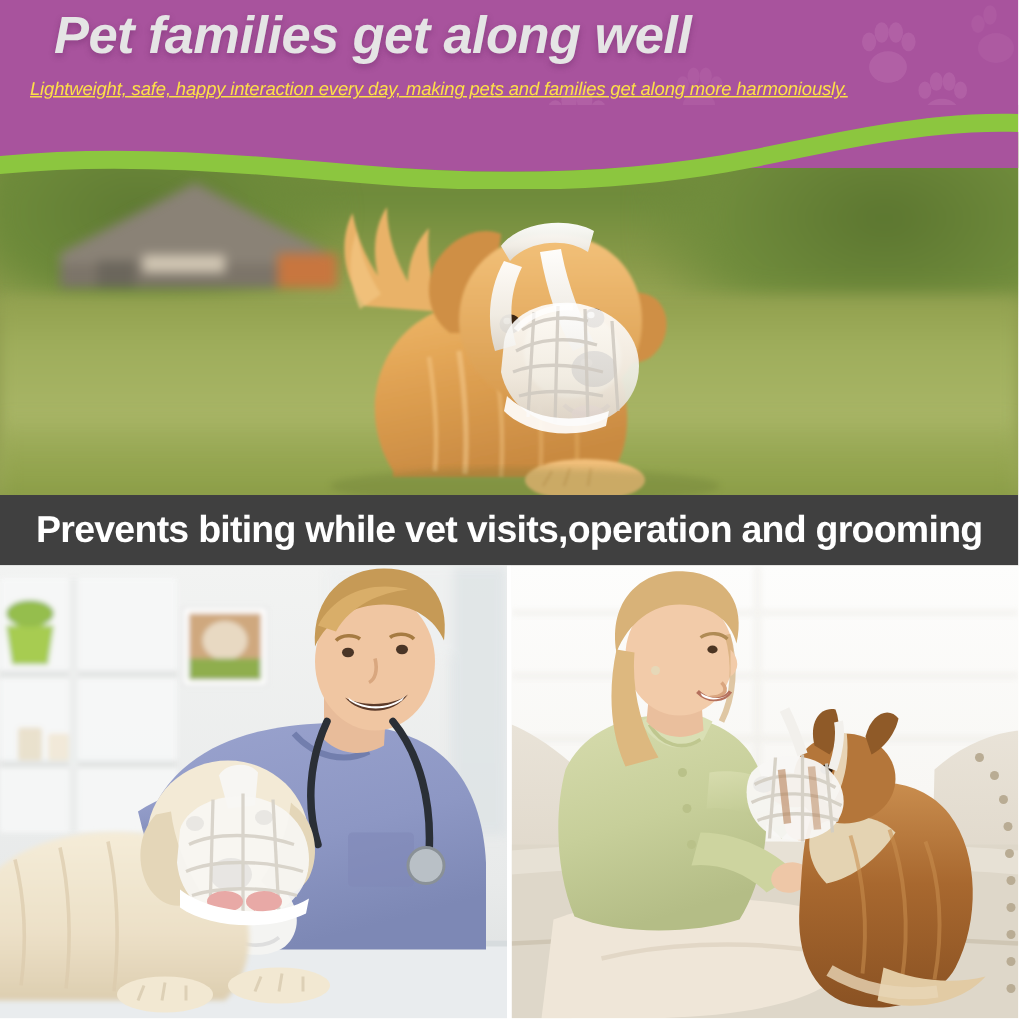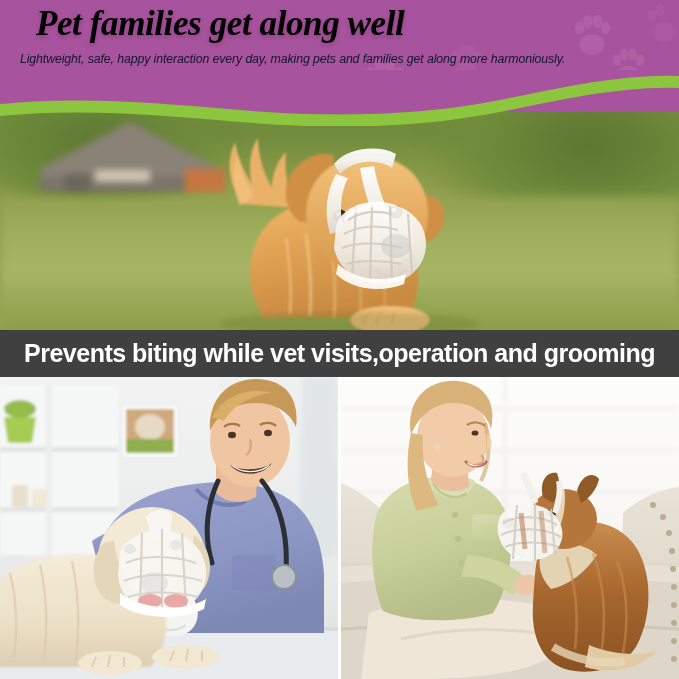--- a/index.html
+++ b/index.html
@@ -19,34 +19,34 @@
     overflow:hidden;
   }
   .paws{position:absolute;left:0;top:0;width:679px;height:112px;pointer-events:none;}
 
   .headline{
     position:absolute;left:36px;top:4px;
     width:620px;
     font-size:35px;
     font-weight:bold;
     font-style:italic;
-    color:#000000;
+    color:#e5e5e5;
     letter-spacing:-0.4px;
     white-space:nowrap;
     text-shadow:0 2px 4px rgba(90,30,85,.35);
-    font-family:Liberation Serif, serif;
   }
   .subline{
     position:absolute;left:20px;top:52px;
     width:640px;
     font-size:12.3px;
     font-style:italic;
-    color:#0f172a;
+    color:#fde047;
     letter-spacing:-0.1px;
     white-space:nowrap;
+    text-decoration:underline;
   }
 
   
   .hero{
     position:absolute;left:0;top:88px;width:679px;height:242px;
     overflow:hidden;
     background:#8e9a4e;
   }
   .hero-sky{
     position:absolute;left:0;top:0;width:679px;height:120px;

